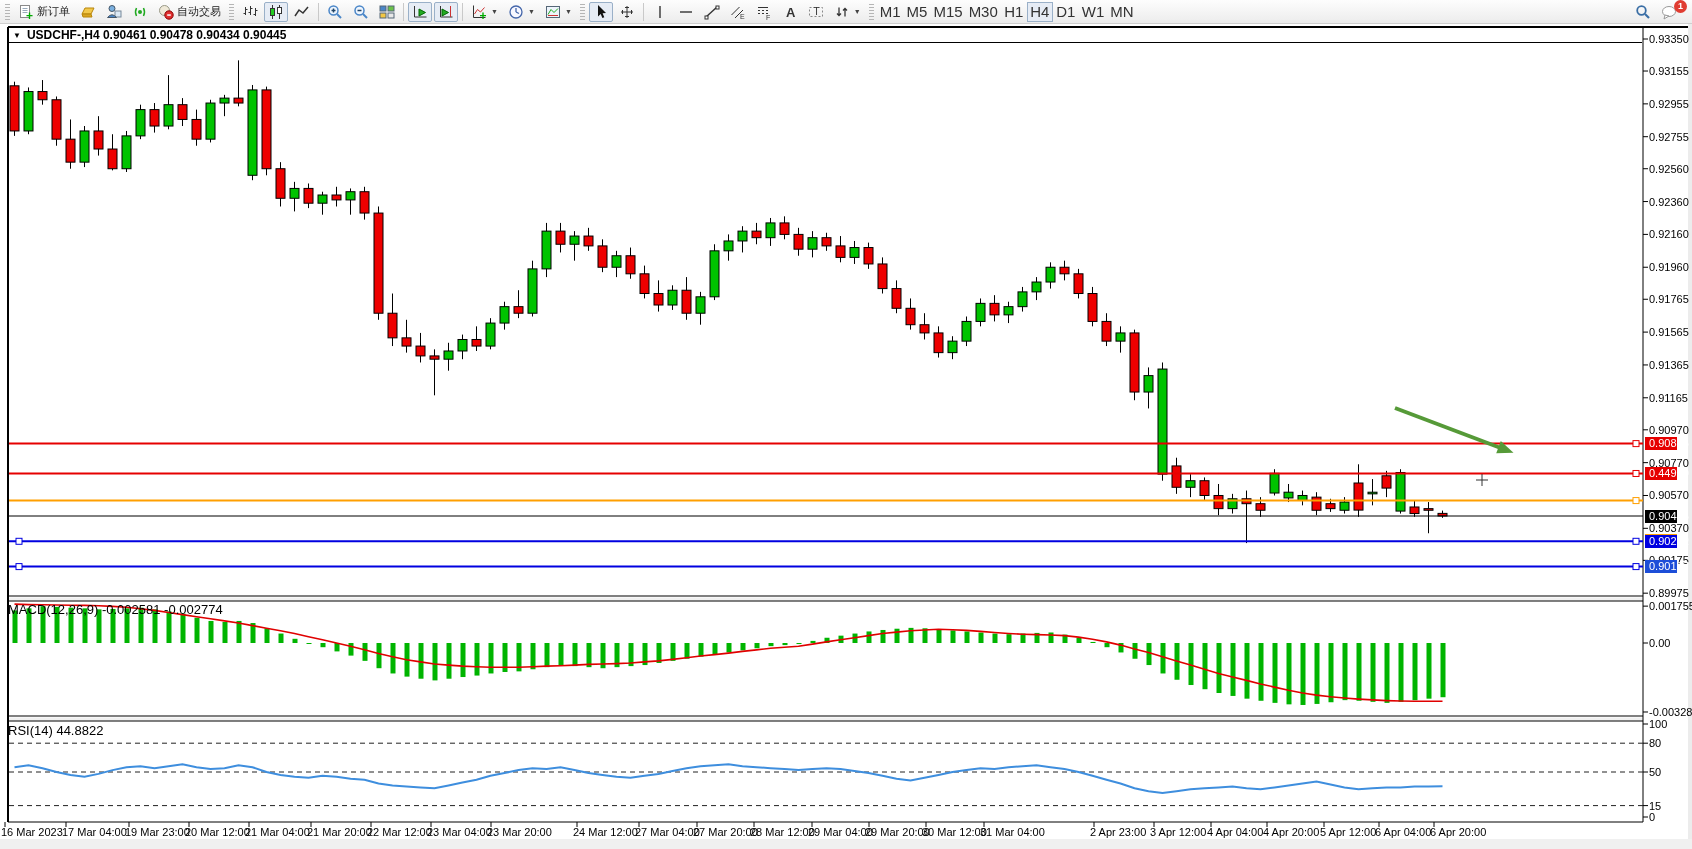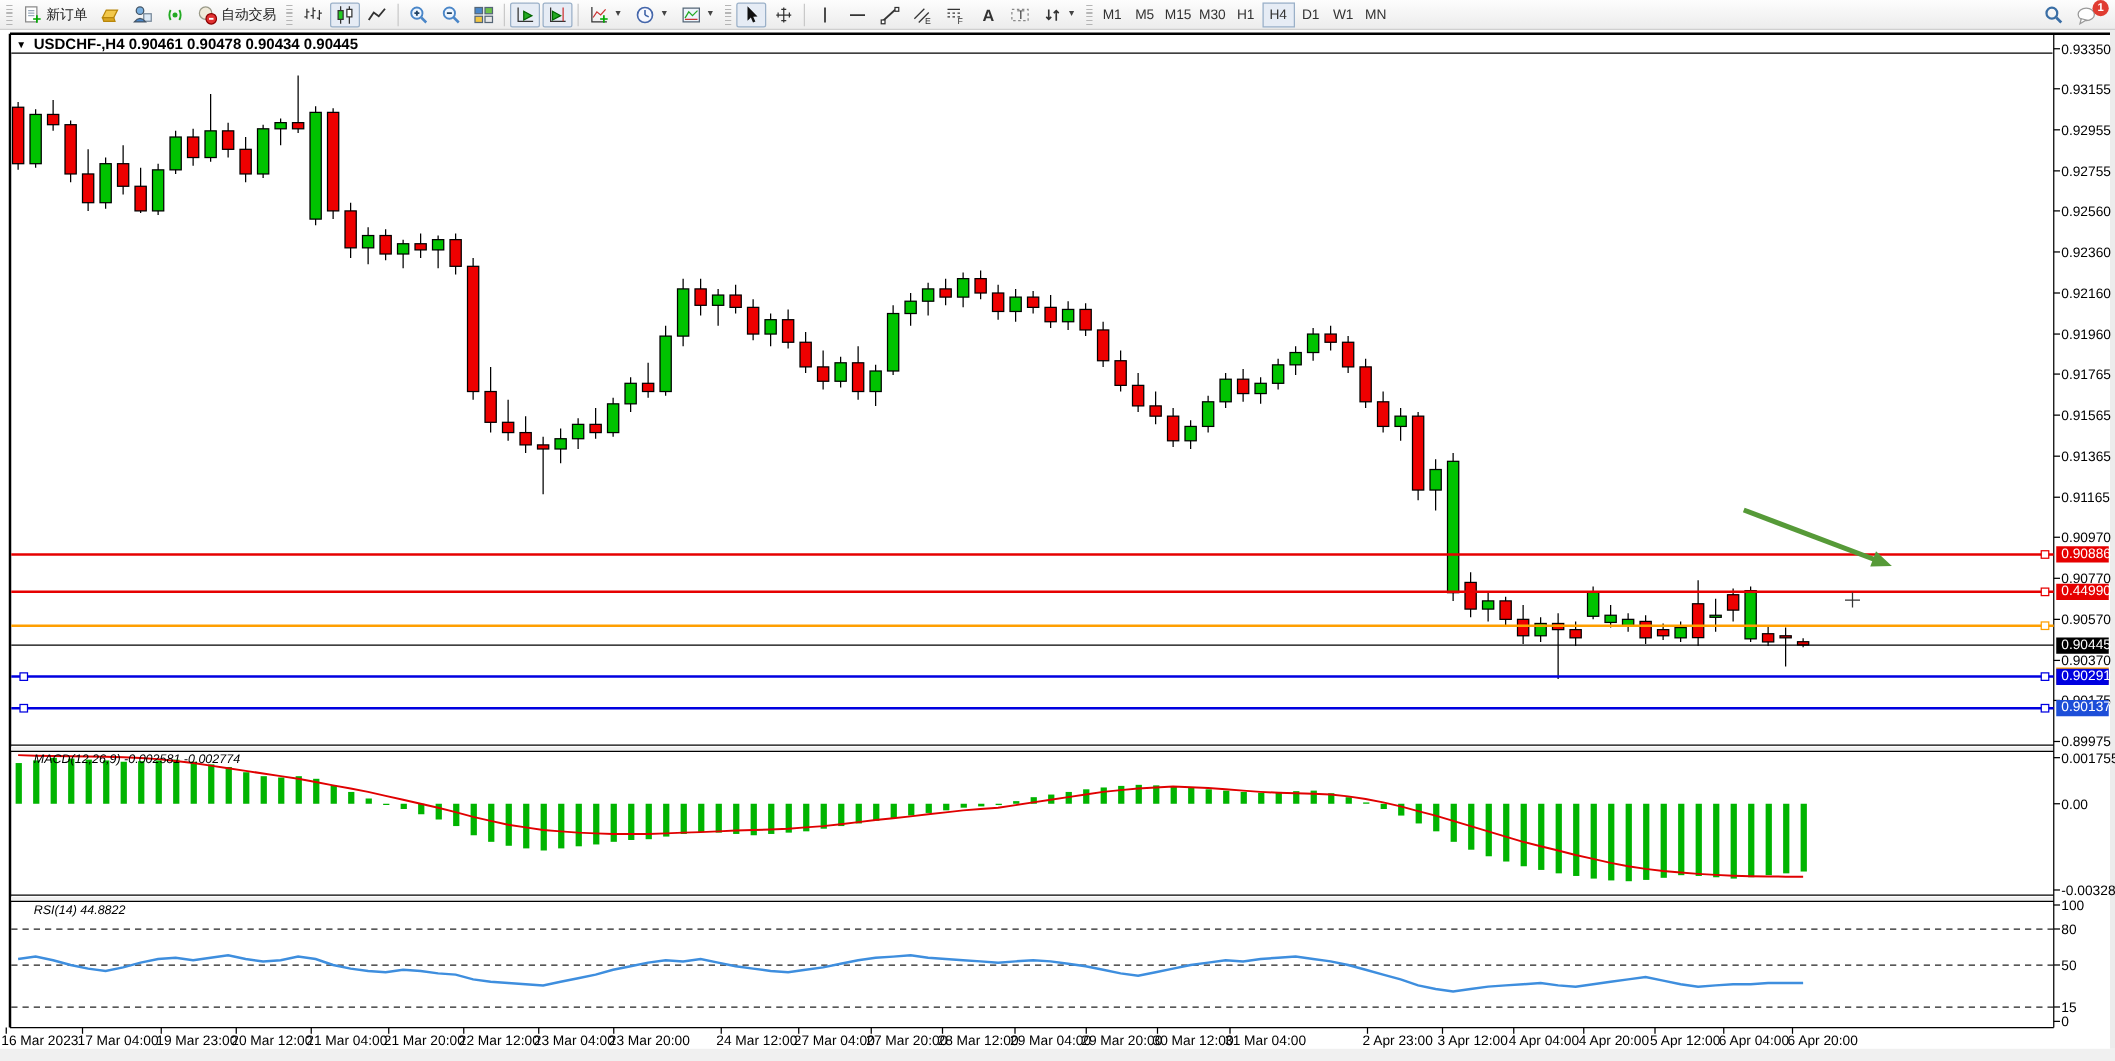--- a/index.html
+++ b/index.html
@@ -10,33 +10,33 @@
   .tb-btn{height:20px;min-width:22px;display:flex;align-items:center;justify-content:center;
     margin:0 1px;border:1px solid transparent;border-radius:2px;font-size:11px;color:#222;
     gap:3px;padding:0 3px;box-sizing:border-box;cursor:default;white-space:nowrap;}
   .tb-btn.pressed{background:#e6ecf5;border:1px solid #9ab0c8;}
   .tb-btn svg{display:block;}
   .tb-sep{width:1px;height:18px;background:#c9c9c9;margin:0 3px;flex:none;}
   .tb-grip{width:5px;height:16px;margin:0 3px;flex:none;
     background:repeating-linear-gradient(to bottom,#b5b5b5 0 1px,transparent 1px 3px);}
   .tb-caret{font-size:7px;color:#444;margin-left:1px;}
   .tf-btn{height:20px;min-width:26px;display:flex;align-items:center;justify-content:center;
-    font-size:11px;color:#333;border:1px solid transparent;margin:0;padding:0 2px;box-sizing:border-box;}
+    font-size:15px;color:#333;border:1px solid transparent;margin:0;padding:0 2px;box-sizing:border-box;}
   .tf-btn.active{background:#e6ecf5;border:1px solid #9ab0c8;text-align:center;}
   .tb-right{margin-left:auto;display:flex;align-items:center;margin-right:6px;}
   .badge{position:absolute;top:-3px;right:-5px;background:#e03c31;color:#fff;border-radius:50%;
     width:13px;height:13px;font-size:9px;line-height:13px;text-align:center;font-weight:bold;}
   #chart-bg{position:absolute;top:24px;left:0;width:1692px;height:815px;background:#fff;z-index:0;}
   #chart-svg{position:absolute;top:0;left:0;z-index:1;}
   #title-box{position:absolute;left:9px;top:28px;width:1633px;height:15px;background:#fff;
     border-bottom:1px solid #000;display:flex;align-items:center;gap:6px;padding-left:4px;
     font-size:12px;font-weight:bold;color:#000;z-index:5;box-sizing:border-box;}
   #title-box .dd{font-size:8px;color:#000;}
-  .ind-label{position:absolute;left:27px;font-size:10px;color:#000;z-index:5;font-style:italic;}
-  .price-label{position:absolute;left:1645px;width:42px;height:13px;font-size:11px;color:#fff;
+  .ind-label{position:absolute;left:8px;font-size:13px;color:#000;z-index:5;}
+  .price-label{position:absolute;left:1645px;width:32px;height:13px;font-size:11px;color:#fff;
     line-height:13px;padding-left:4px;z-index:6;box-sizing:border-box;}
 </style>
 </head>
 <body>
 
 <div id="chart-bg"></div>
 <svg id="chart-svg" width="1692" height="849">
     <rect x="1688" y="24" width="4" height="815" fill="#ececec"></rect>
     <line x1="8" y1="27" x2="1688" y2="27" stroke="#000" stroke-width="2"></line>
     <line x1="8" y1="27" x2="8" y2="822" stroke="#000" stroke-width="2"></line>

